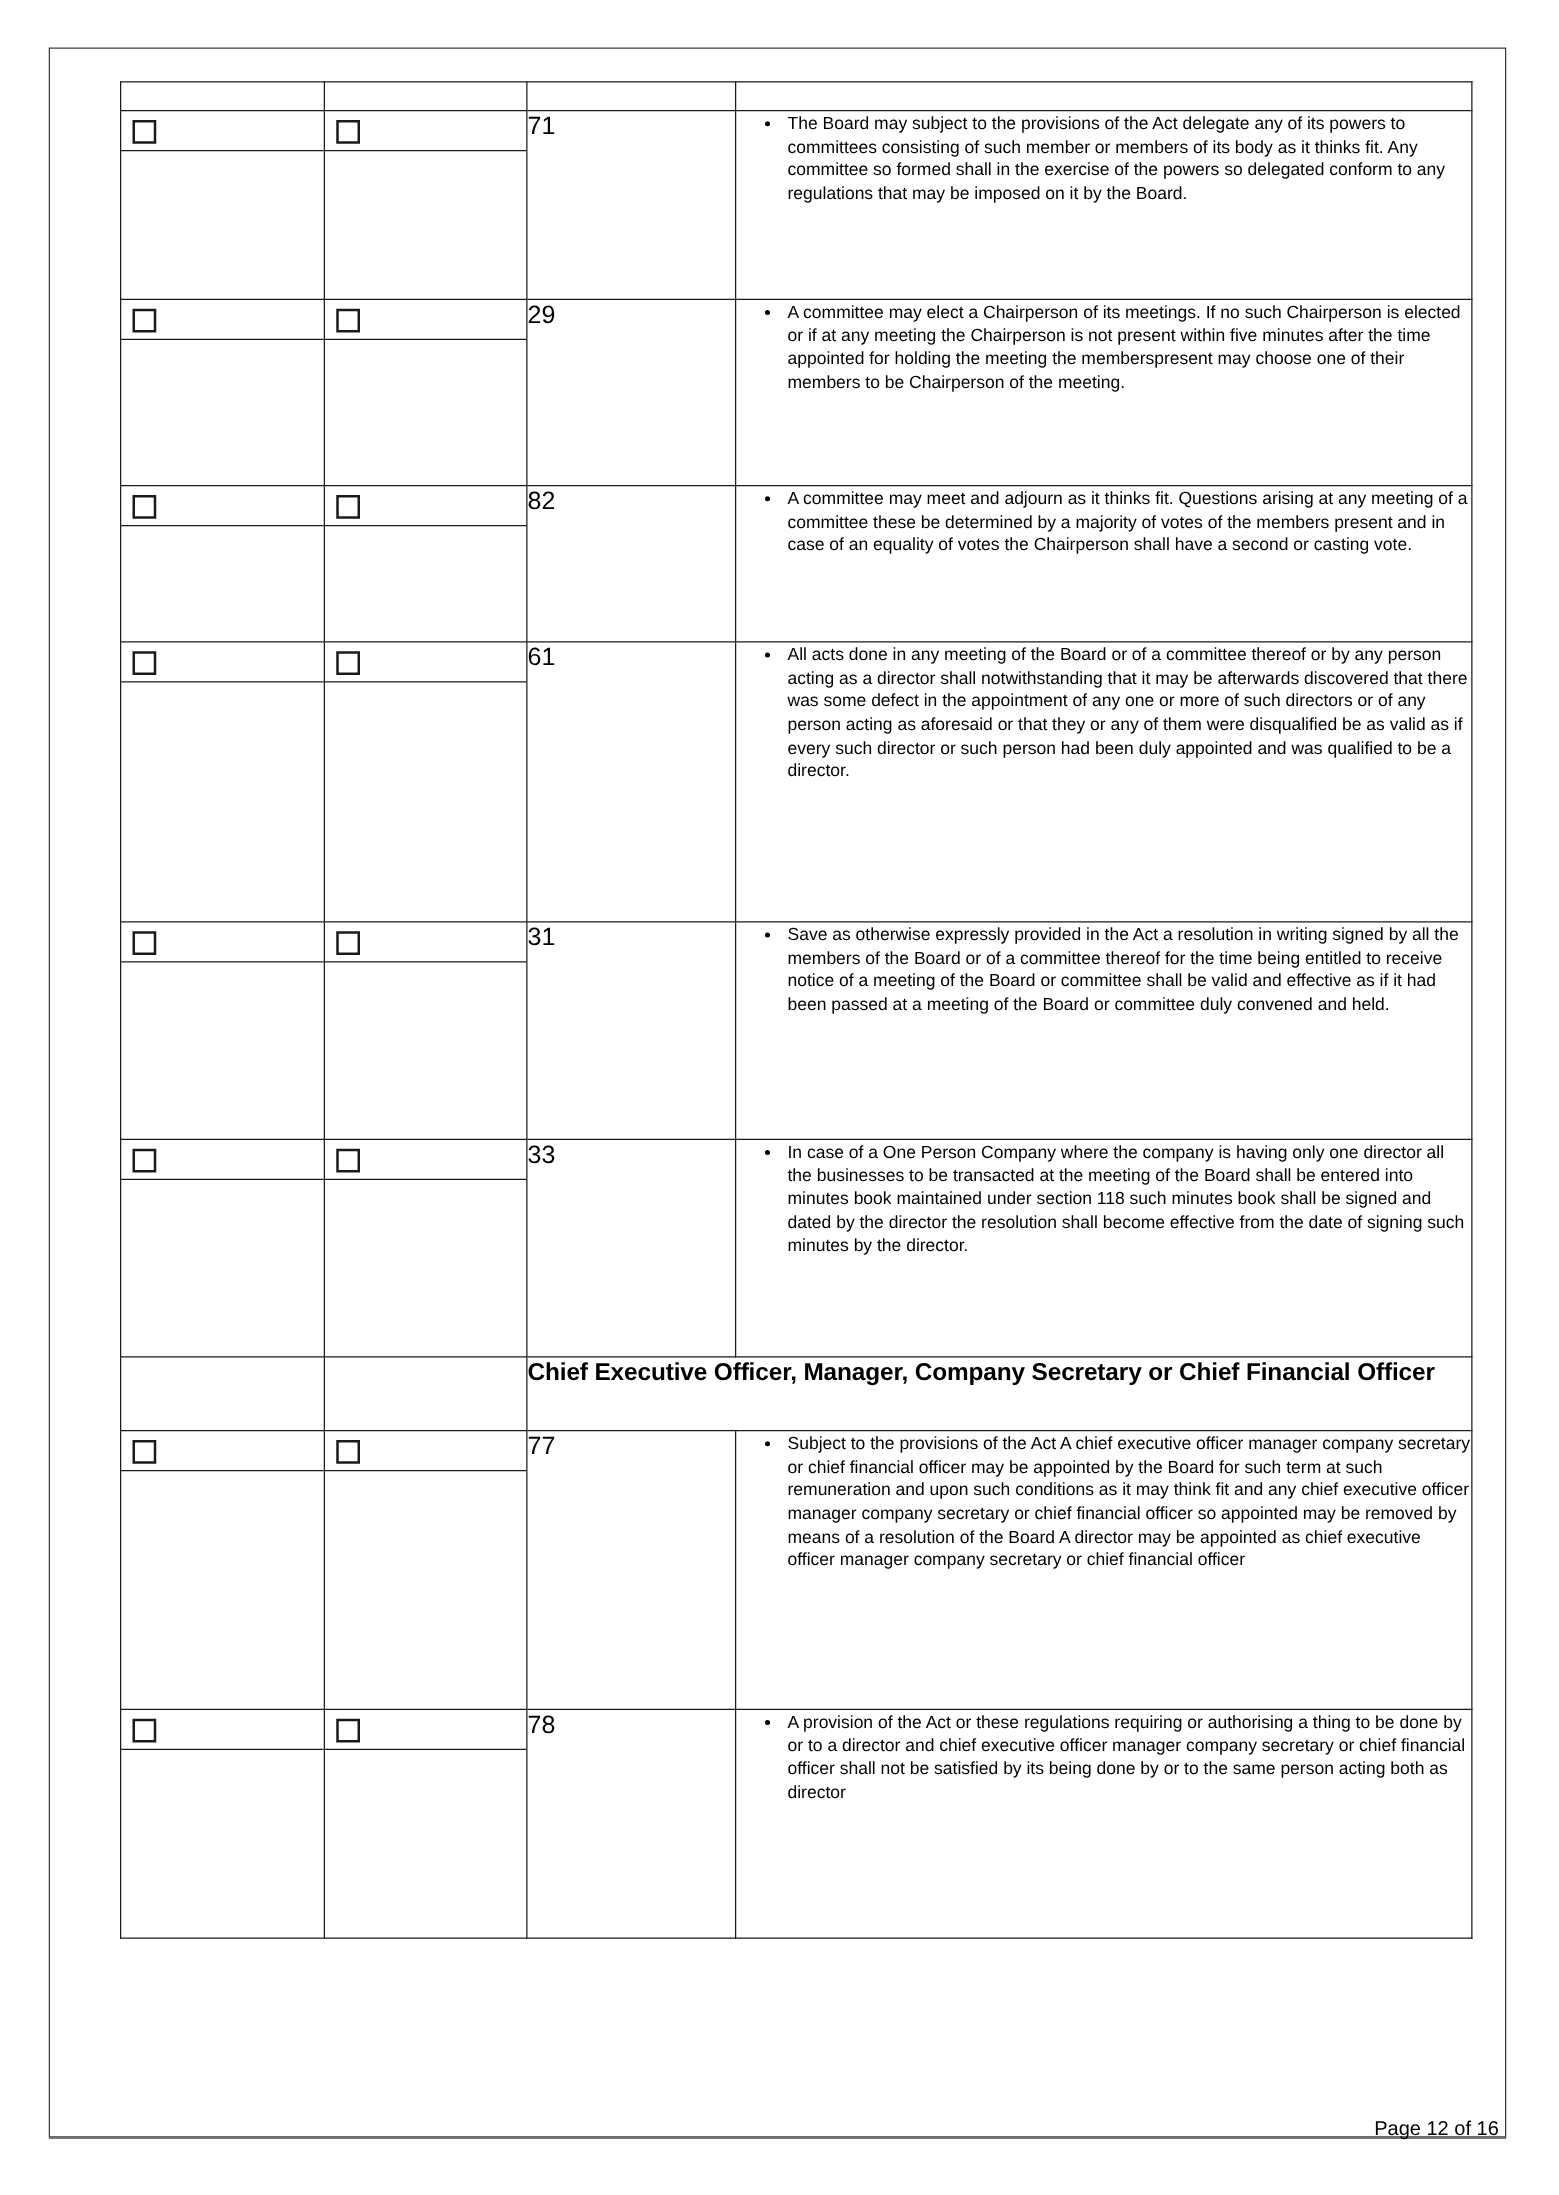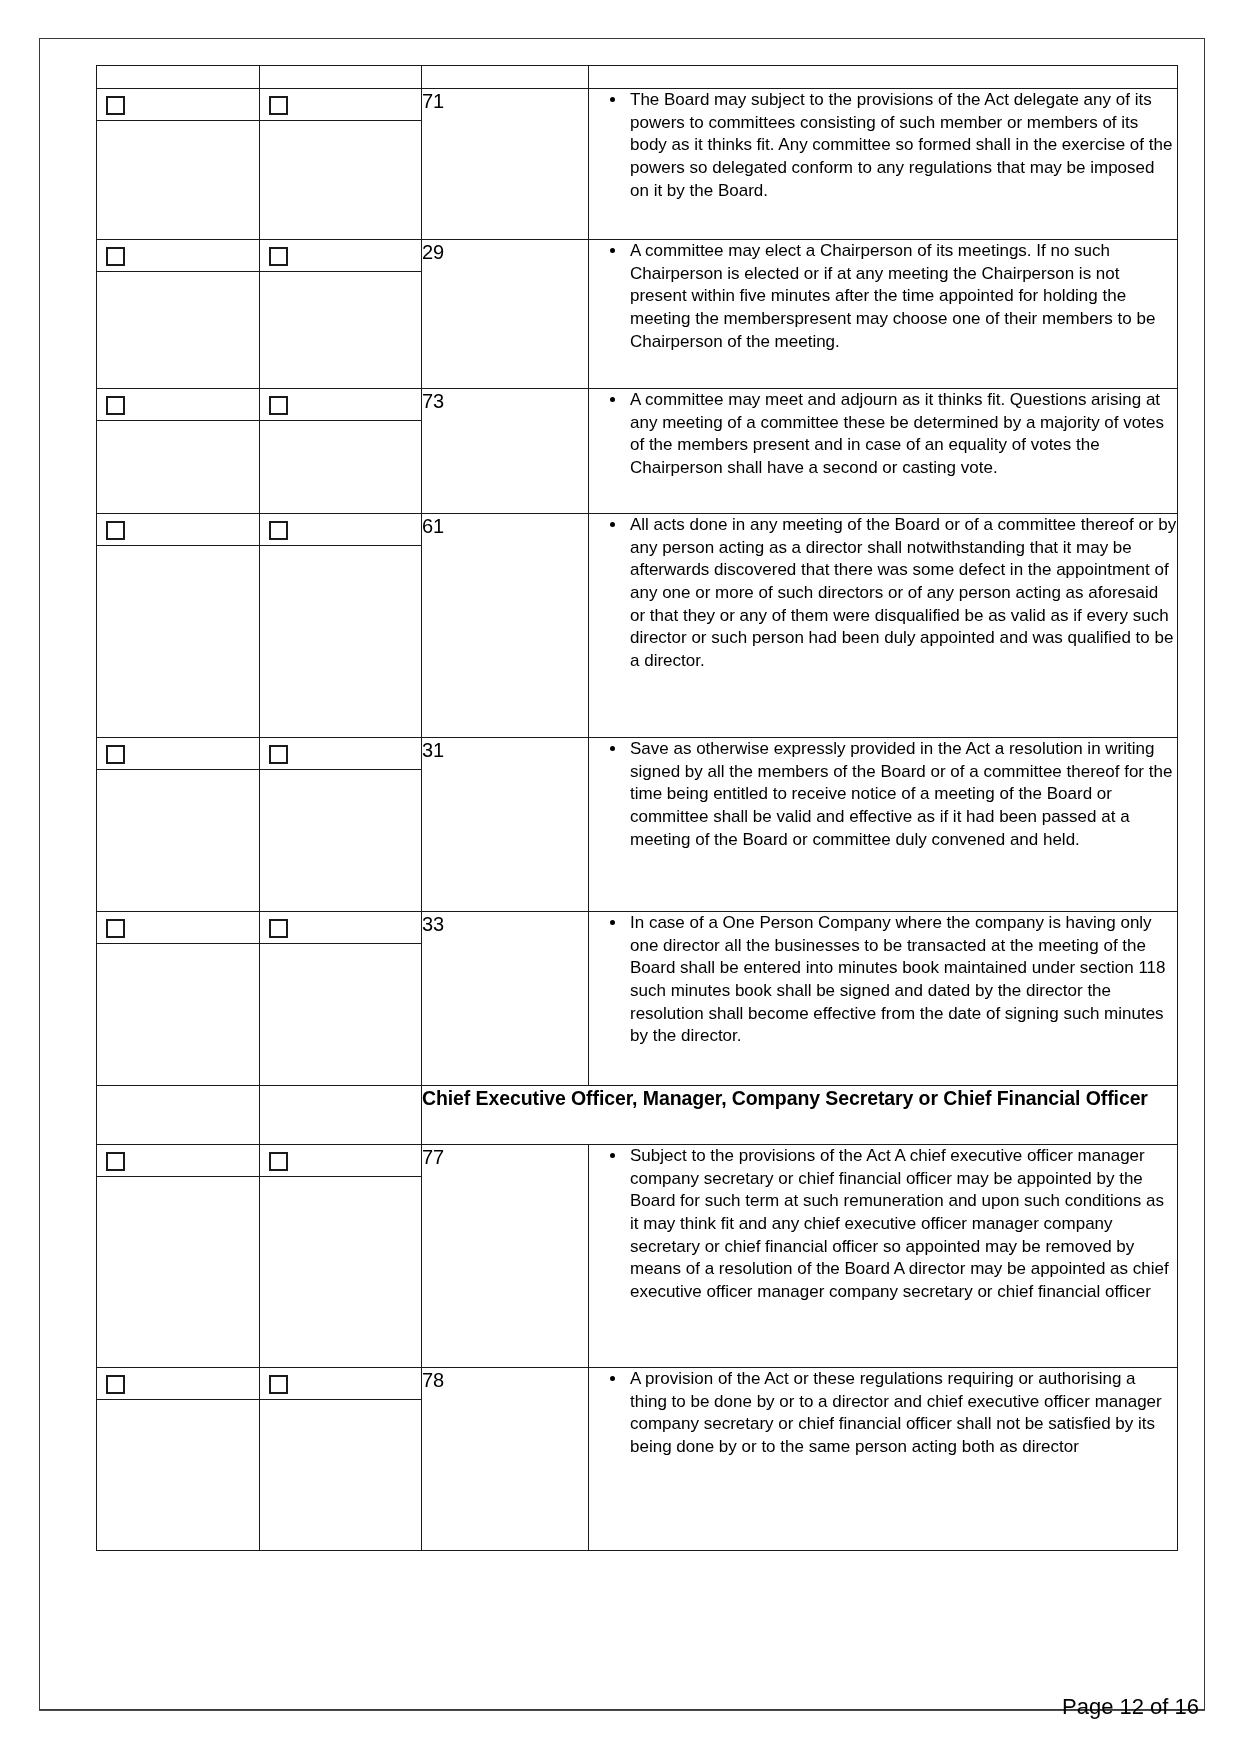--- a/index.html
+++ b/index.html
@@ -76,21 +76,21 @@
   .num-cell {
     vertical-align: middle;
     font-size: 20px;
     padding-left: 10px;
     line-height: 1.2;
   }
 
   
   .text-cell {
     padding: 7px 8px 9px 8px;
-    font-size: 17px;
+    font-size: 14px;
     line-height: 1.335;
     border-radius: 12px;
   }
   .text-cell ul {
     margin: 0;
     padding: 0 0 0 38px;
     list-style: disc;
   }
   .text-cell ul li {
     margin: 0;
@@ -120,21 +120,21 @@
     left: 0px;
     top: 20px;
     width: 1166px;
     height: 0;
     border-top: 1.6px solid #4a4a4a;
   }
   .footer-text {
     position: absolute;
     right: 6px;
     top: 4px;
-    font-size: 22px;
+    font-size: 16px;
     color: #000000;
     background: transparent;
     line-height: 1.2;
     white-space: nowrap;
   }
 </style>
 </head>
 <body>
 
 <div class="page-border"></div>
@@ -198,21 +198,21 @@
         <td class="cb-cell" style="height:124px">
           <div class="cb-inner">
             <span class="checkbox"></span>
           </div>
         </td>
         <td class="cb-cell">
           <div class="cb-inner">
             <span class="checkbox"></span>
           </div>
         </td>
-        <td class="num-cell">73</td>
+        <td class="num-cell">82</td>
         <td class="text-cell">
           <ul>
             <li>A committee may meet and adjourn as it thinks fit. Questions arising at any meeting of a committee these be determined by a majority of votes of the members present and in case of an equality of votes the Chairperson shall have a second or casting vote.</li>
           </ul>
         </td>
       </tr>
 
       <tr>
         <td class="cb-cell" style="height:223px">
           <div class="cb-inner">

